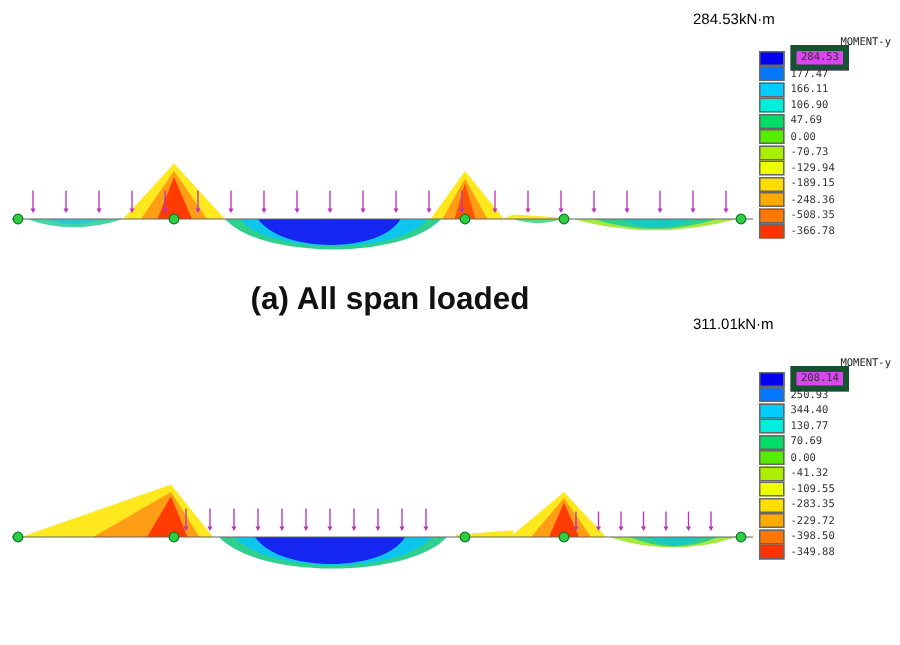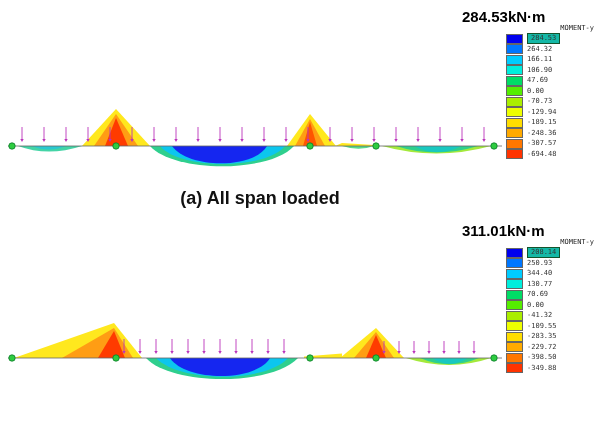--- a/index.html
+++ b/index.html
@@ -1,47 +1,47 @@
 <!DOCTYPE html>
 <html><head>
 <meta charset="utf-8">
 <style>
   html,body{margin:0;padding:0;background:#fff;}
   #stage{position:relative;width:600px;height:430px;background:#ffffff;overflow:hidden;
          font-family:"Liberation Sans",sans-serif;}
   .beam-svg{position:absolute;left:2px;width:510px;height:80px;}
   .caption{position:absolute;left:0;width:520px;text-align:center;
-           font-size:18px;font-weight:bold;color:#111;}
-  .peak-label{position:absolute;font-size:15px;font-weight:bold;color:#000;}
+           font-size:21px;font-weight:bold;color:#111;}
+  .peak-label{position:absolute;font-size:10px;font-weight:normal;color:#000;}
   .legend{position:absolute;width:92px;}
   .legend-title{font-size:7px;color:#222;text-align:right;padding-right:4px;margin-bottom:2px;
                 font-family:"DejaVu Sans Mono",monospace;}
   .legend-rows{display:flex;flex-direction:column;gap:1px;}
   .legend-row{display:flex;align-items:center;height:9.5px;}
   .swatch{width:15px;height:8px;border:0.5px solid #666;margin-right:4px;flex:0 0 auto;}
   .legend-value{font-size:7px;color:#333;font-family:"DejaVu Sans Mono",monospace;line-height:1;}
-  .legend-value.boxed{border:1px solid #14532d;padding:1px 3px;background:#14b8a6;}
+  .legend-value.boxed{border:4px solid #14532d;padding:1px 3px;background:#d946ef;}
 </style>
 </head>
 <body>
 
 <div id="stage">
 
   <div class="peak-label" style="left:462px;top:8px;">284.53kN·m</div>
 
   <div class="legend" style="left:506px;top:24px;">
     <div class="legend-title">MOMENT-y</div>
     <div class="legend-rows">
         <div class="legend-row">
           <span class="swatch" style="background: rgb(0, 0, 238);"></span>
           <span class="legend-value boxed">284.53</span>
         </div>
         <div class="legend-row">
           <span class="swatch" style="background: rgb(0, 119, 255);"></span>
-          <span class="legend-value">264.32</span>
+          <span class="legend-value">177.47</span>
         </div>
         <div class="legend-row">
           <span class="swatch" style="background: rgb(0, 204, 255);"></span>
           <span class="legend-value">166.11</span>
         </div>
         <div class="legend-row">
           <span class="swatch" style="background: rgb(0, 238, 221);"></span>
           <span class="legend-value">106.90</span>
         </div>
         <div class="legend-row">
@@ -63,25 +63,25 @@
         <div class="legend-row">
           <span class="swatch" style="background: rgb(255, 221, 0);"></span>
           <span class="legend-value">-189.15</span>
         </div>
         <div class="legend-row">
           <span class="swatch" style="background: rgb(255, 170, 0);"></span>
           <span class="legend-value">-248.36</span>
         </div>
         <div class="legend-row">
           <span class="swatch" style="background: rgb(255, 119, 0);"></span>
-          <span class="legend-value">-307.57</span>
+          <span class="legend-value">-508.35</span>
         </div>
         <div class="legend-row">
           <span class="swatch" style="background: rgb(255, 51, 0);"></span>
-          <span class="legend-value">-694.48</span>
+          <span class="legend-value">-366.78</span>
         </div>
       </div>
   </div>
 
   <svg class="beam-svg" style="top:96px;" viewBox="0 0 510 80">
 
     <g>
 
       <path d="M16,50 Q46,61 80,50 Z" fill="#44d4a6"></path>
       <path d="M30,50 Q46,57 64,50 Z" fill="#2bc8d0"></path>
@@ -156,21 +156,21 @@
       <circle cx="10" cy="50" r="3.2" fill="#2ecc40" stroke="#0a7a2a" stroke-width="0.8"></circle>
       <circle cx="114" cy="50" r="3.2" fill="#2ecc40" stroke="#0a7a2a" stroke-width="0.8"></circle>
       <circle cx="308" cy="50" r="3.2" fill="#2ecc40" stroke="#0a7a2a" stroke-width="0.8"></circle>
       <circle cx="374" cy="50" r="3.2" fill="#2ecc40" stroke="#0a7a2a" stroke-width="0.8"></circle>
       <circle cx="492" cy="50" r="3.2" fill="#2ecc40" stroke="#0a7a2a" stroke-width="0.8"></circle>
     </g>
   </svg>
 
   <div class="caption" style="top:188px;">(a) All span loaded</div>
 
-  <div class="peak-label" style="left:462px;top:222px;text-align:right;">311.01kN·m</div>
+  <div class="peak-label" style="left:462px;top:211px;text-align:right;">311.01kN·m</div>
 
   <div class="legend" style="left:506px;top:238px;">
     <div class="legend-title">MOMENT-y</div>
     <div class="legend-rows">
         <div class="legend-row">
           <span class="swatch" style="background: rgb(0, 0, 238);"></span>
           <span class="legend-value boxed">208.14</span>
         </div>
         <div class="legend-row">
           <span class="swatch" style="background: rgb(0, 119, 255);"></span>

